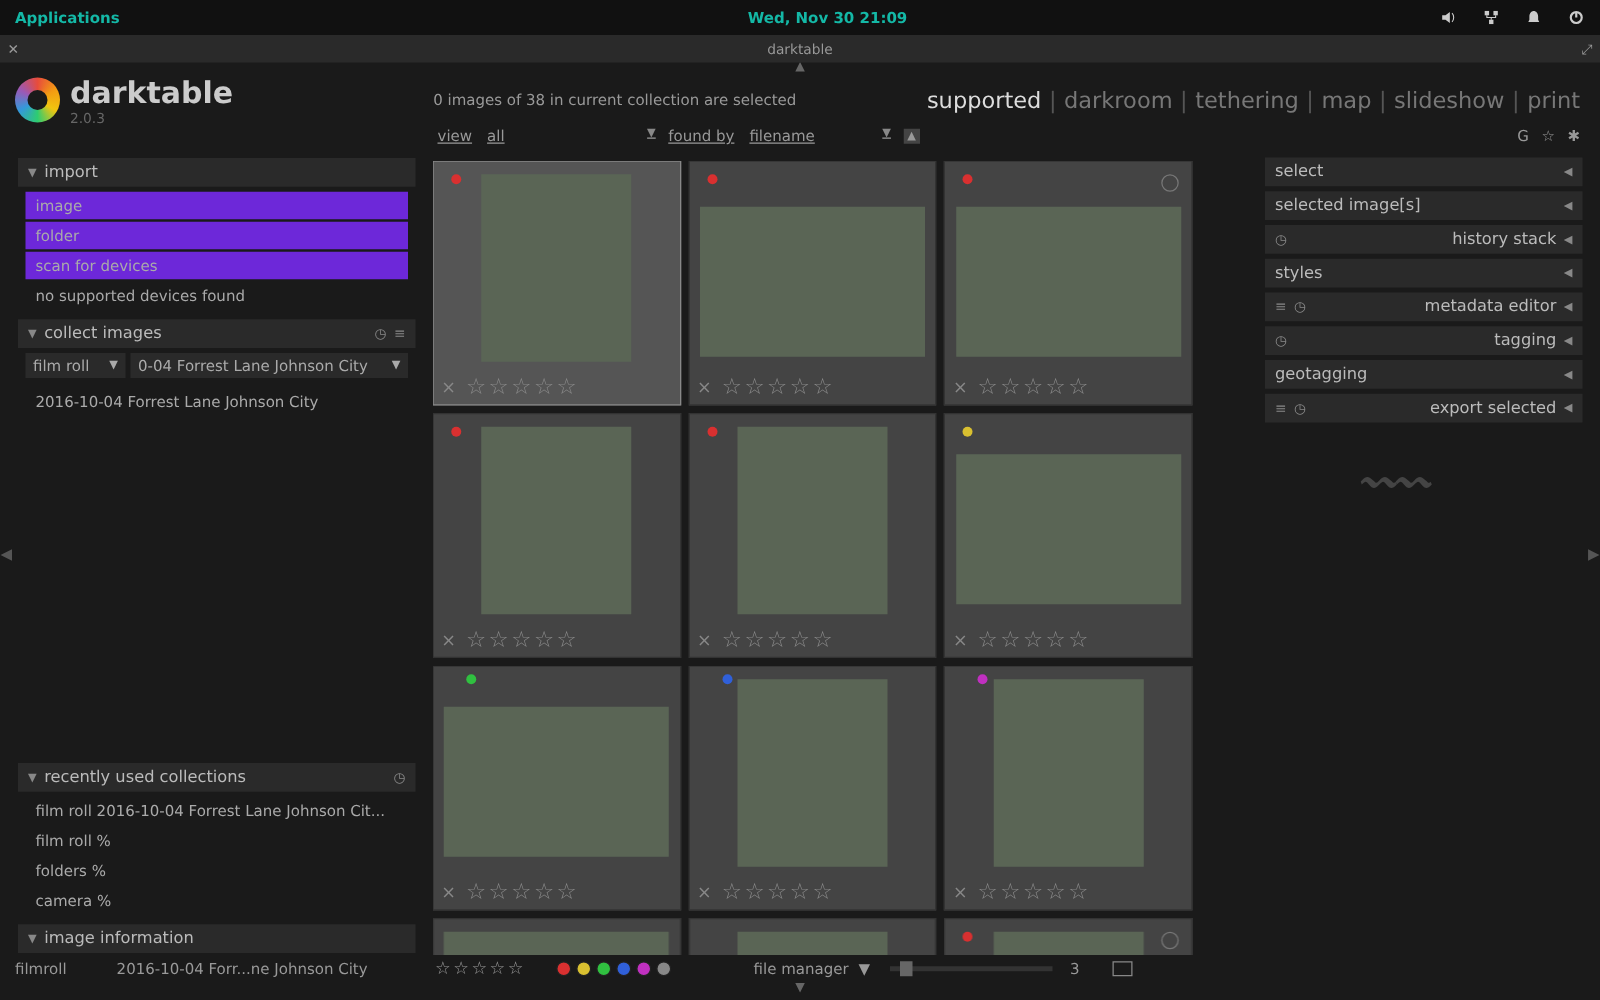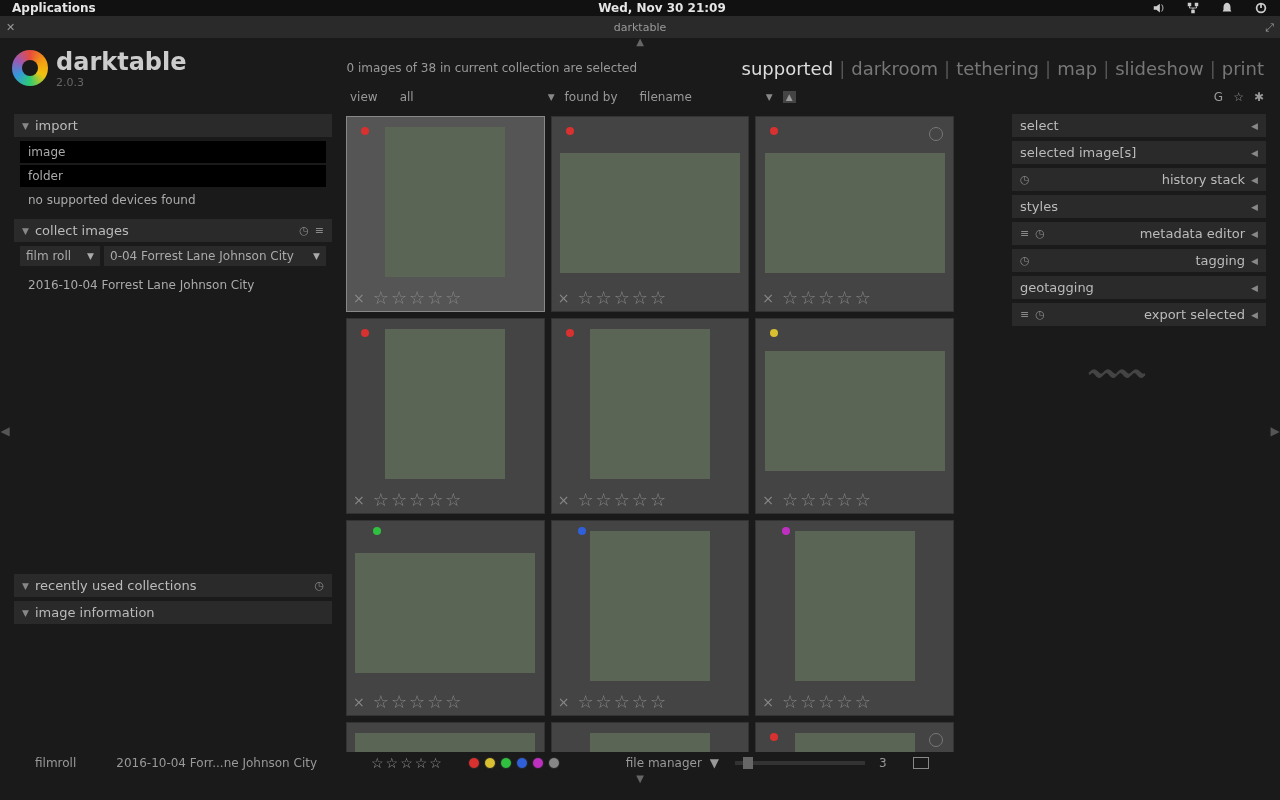--- a/index.html
+++ b/index.html
@@ -1,19 +1,19 @@
 <!DOCTYPE html>
 <html><head>
 <meta charset="utf-8">
 <style>
 * { margin: 0; padding: 0; box-sizing: border-box; font-family: "DejaVu Sans", "Liberation Sans", sans-serif; }
 body { background: #1a1a1a; color: #aaa; font-size: 12px; width: 1280px; height: 800px; overflow: hidden; position: relative; }
 
 
-.sysbar { height: 16px; background: #111; display: flex; align-items: center; padding: 0 12px; color: #e5e5e5; font-size: 12px; font-weight: bold; }
+.sysbar { height: 28px; background: #111; display: flex; align-items: center; padding: 0 12px; color: #14b8a6; font-size: 12px; font-weight: bold; }
 .sysbar .center { position: absolute; left: 50%; transform: translateX(-50%); margin-left: 22px; }
 .sysbar .right { margin-left: auto; display: flex; gap: 20px; align-items: center; }
 .sysicon { width: 14px; height: 14px; display: inline-block; }
 
 
 .titlebar { height: 22px; background: #2a2a2a; display: flex; align-items: center; padding: 0 6px; color: #999; font-size: 11px; position: relative; }
 .titlebar .close-x { cursor: pointer; }
 .titlebar .title { position: absolute; left: 50%; transform: translateX(-50%); }
 .titlebar .max { margin-left: auto; cursor: pointer; }
 
@@ -28,21 +28,21 @@
 .logo-text { color: #ccc; font-size: 24px; font-weight: bold; }
 .logo-ver { color: #666; font-size: 11px; }
 .sel-status { margin-left: 160px; color: #999; font-size: 12px; }
 .modes { margin-left: auto; display: flex; gap: 6px; font-size: 18px; color: #777; }
 .modes span { cursor: pointer; }
 .modes .sep { color: #555; }
 .modes .active { color: #ddd; }
 
 
 .filterbar { display: flex; align-items: center; padding: 4px 16px 6px 350px; gap: 10px; color: #999; font-size: 12px; }
-.filterbar .dd { display: flex; align-items: center; gap: 22px; }
+.filterbar .dd { display: flex; align-items: flex-start; gap: 12px; text-decoration: underline; }
 .filterbar .dd-arrow { font-size: 9px; color: #888; }
 .filterbar .sort-dir { background: #444; padding: 1px 3px; font-size: 9px; }
 .filterbar .right-icons { margin-left: auto; display: flex; gap: 10px; align-items: center; }
 
 
 .main { display: flex; height: calc(800px - 28px - 22px - 8px - 40px - 26px - 22px - 12px); }
 .panel-left { width: 330px; padding: 4px 8px 4px 4px; overflow-y: auto; }
 .panel-right { width: 310px; padding: 4px 4px 4px 8px; overflow-y: auto; }
 .center-area { flex: 1; padding: 2px; overflow-y: auto; }
 
@@ -50,21 +50,21 @@
 .edge-tri { color: #555; font-size: 12px; }
 
 
 .section { margin-bottom: 4px; }
 .section-header { background: #2a2a2a; padding: 4px 8px; color: #bbb; font-size: 13px; display: flex; align-items: center; gap: 6px; cursor: pointer; }
 .section-header.right { justify-content: space-between; margin-left: 44px; }
 .section-header .disclose { font-size: 9px; color: #888; }
 .section-header .hdr-icons { margin-left: auto; display: flex; gap: 6px; font-size: 11px; color: #888; }
 .section-header.right .hdr-icons { margin-left: 0; margin-right: auto; }
 .section-body { padding: 2px 0; }
-.section-item { background: #000000; margin: 2px 6px; padding: 4px 8px; color: #aaa; font-size: 12px; cursor: pointer; }
+.section-item { background: #6d28d9; margin: 2px 6px; padding: 4px 8px; color: #aaa; font-size: 12px; cursor: pointer; }
 .section-item.nosep { background: transparent; }
 .select-row { display: flex; gap: 4px; margin: 4px 6px; }
 .select-box { background: #2a2a2a; padding: 3px 6px; color: #aaa; font-size: 12px; display: flex; align-items: center; gap: 4px; flex: 1; }
 .select-box .arr { margin-left: auto; font-size: 9px; }
 
 
 .flourish { text-align: center; padding: 20px; color: #444; font-size: 28px; }
 
 
 .grid { display: grid; grid-template-columns: repeat(3, 1fr); gap: 6px; padding: 4px; }
@@ -84,21 +84,21 @@
 .thumb.partial .img { margin-top: 4px; }
 
 
 .ph1 { background: linear-gradient(#e0e0d0 40%, #3a4a5a 40%, #3a4a5a 70%, #604030 70%); }
 .ph2 { background: linear-gradient(to right, #6a4a3a 30%, #8a9a8a 30%, #8a9a8a 50%, #3a4a5a 50%, #3a4a5a 75%, #7a4a3a 75%); }
 .ph3 { background: linear-gradient(#d0b090 35%, #7a2a2a 35%, #7a2a2a 55%, #2a3a4a 55%); }
 .ph4 { background: linear-gradient(#3a5a3a 20%, #2a3a5a 20%, #2a3a5a 60%, #6a3a4a 60%); }
 .ph5 { background: linear-gradient(#3a5a3a 25%, #6a8a6a 25%, #6a8a6a 40%, #2a3a5a 40%, #2a3a5a 68%, #6a3a4a 68%); }
 
 
-.bottombar { height: 22px; display: flex; align-items: center; padding: 0 12px; gap: 6px; font-size: 12px; color: #999; margin-left: 23px; }
+.bottombar { height: 22px; display: flex; align-items: center; padding: 0 12px; gap: 6px; font-size: 12px; color: #999; }
 .bottombar .info-left { display: flex; gap: 40px; width: 320px; }
 .bottombar .stars { display: flex; gap: 2px; margin-left: 10px; }
 .bottombar .stars span { font-size: 14px; cursor: pointer; }
 .bottombar .color-dots { display: flex; gap: 4px; margin-left: 20px; }
 .bottombar .cdot { width: 12px; height: 12px; border-radius: 50%; cursor: pointer; border: 1px solid #222; }
 .bottombar .fm { margin-left: 60px; display: flex; align-items: center; gap: 8px; }
 .bottombar .slider { width: 130px; height: 4px; background: #333; position: relative; margin-left: 10px; }
 .bottombar .slider-handle { position: absolute; left: 8px; top: -4px; width: 10px; height: 12px; background: #666; }
 .bottombar .zoom-val { margin-left: 8px; }
 .bottombar .screen-icon { margin-left: 20px; width: 16px; height: 12px; border: 1px solid #888; }
@@ -198,20 +198,21 @@
 
   <div class="panel-left">
     <div class="section">
       <div class="section-header">
           <span class="disclose">▼</span>
           <span>import</span>
         </div>
       <div class="section-body">
         <div class="section-item">image</div>
         <div class="section-item">folder</div>
+        <div class="section-item">scan for devices</div>
         <div class="section-item nosep">no supported devices found</div>
       </div>
     </div>
 
     <div class="section">
       <div class="section-header">
           <span class="disclose">▼</span>
           <span>collect images</span>
         <span class="hdr-icons">
             <span>◷</span>
@@ -235,20 +236,26 @@
     </div>
 
     <div class="section">
       <div class="section-header">
           <span class="disclose">▼</span>
           <span>recently used collections</span>
         <span class="hdr-icons">
             <span>◷</span>
           </span>
       </div>
+      <div class="section-body">
+        <div class="section-item nosep">film roll 2016-10-04 Forrest Lane Johnson Cit...</div>
+        <div class="section-item nosep">film roll %</div>
+        <div class="section-item nosep">folders %</div>
+        <div class="section-item nosep">camera %</div>
+      </div>
     </div>
 
     <div class="section">
       <div class="section-header">
           <span class="disclose">▼</span>
           <span>image information</span>
         </div>
     </div>
   </div>
 

